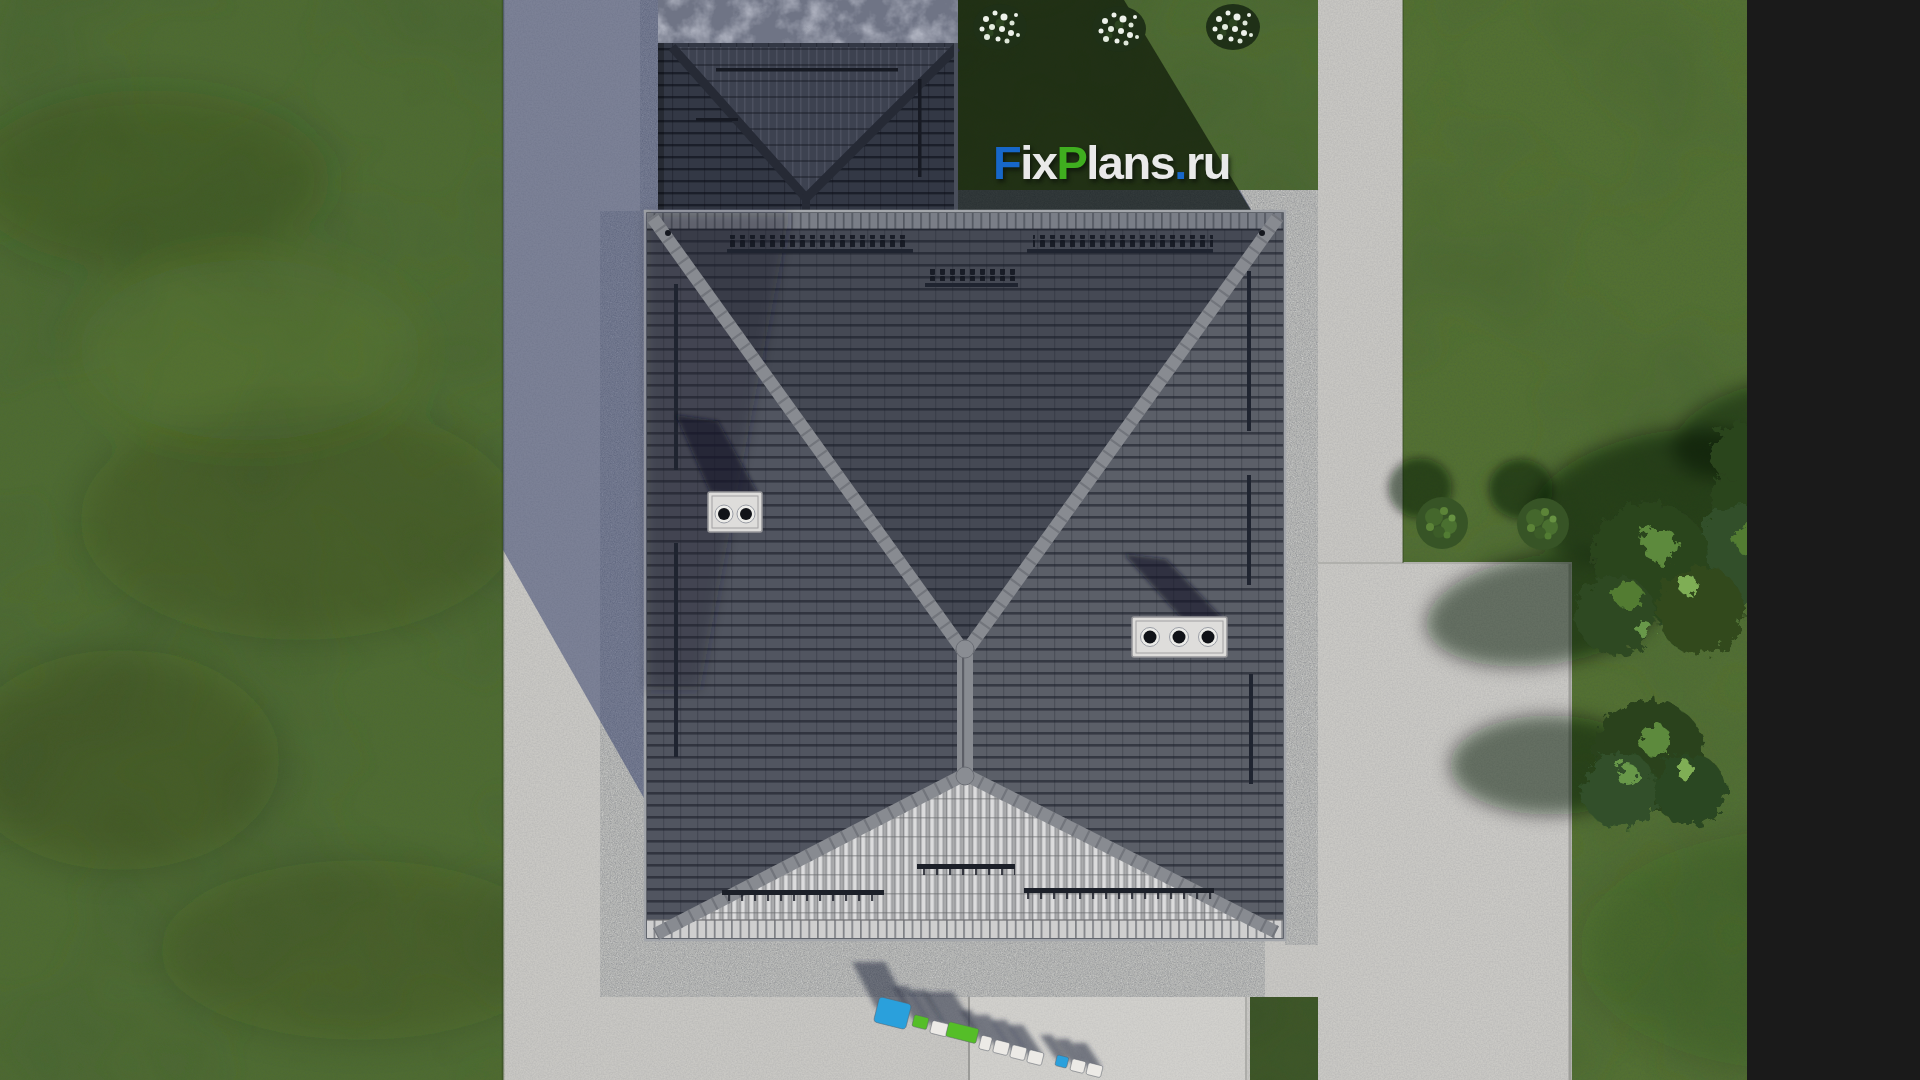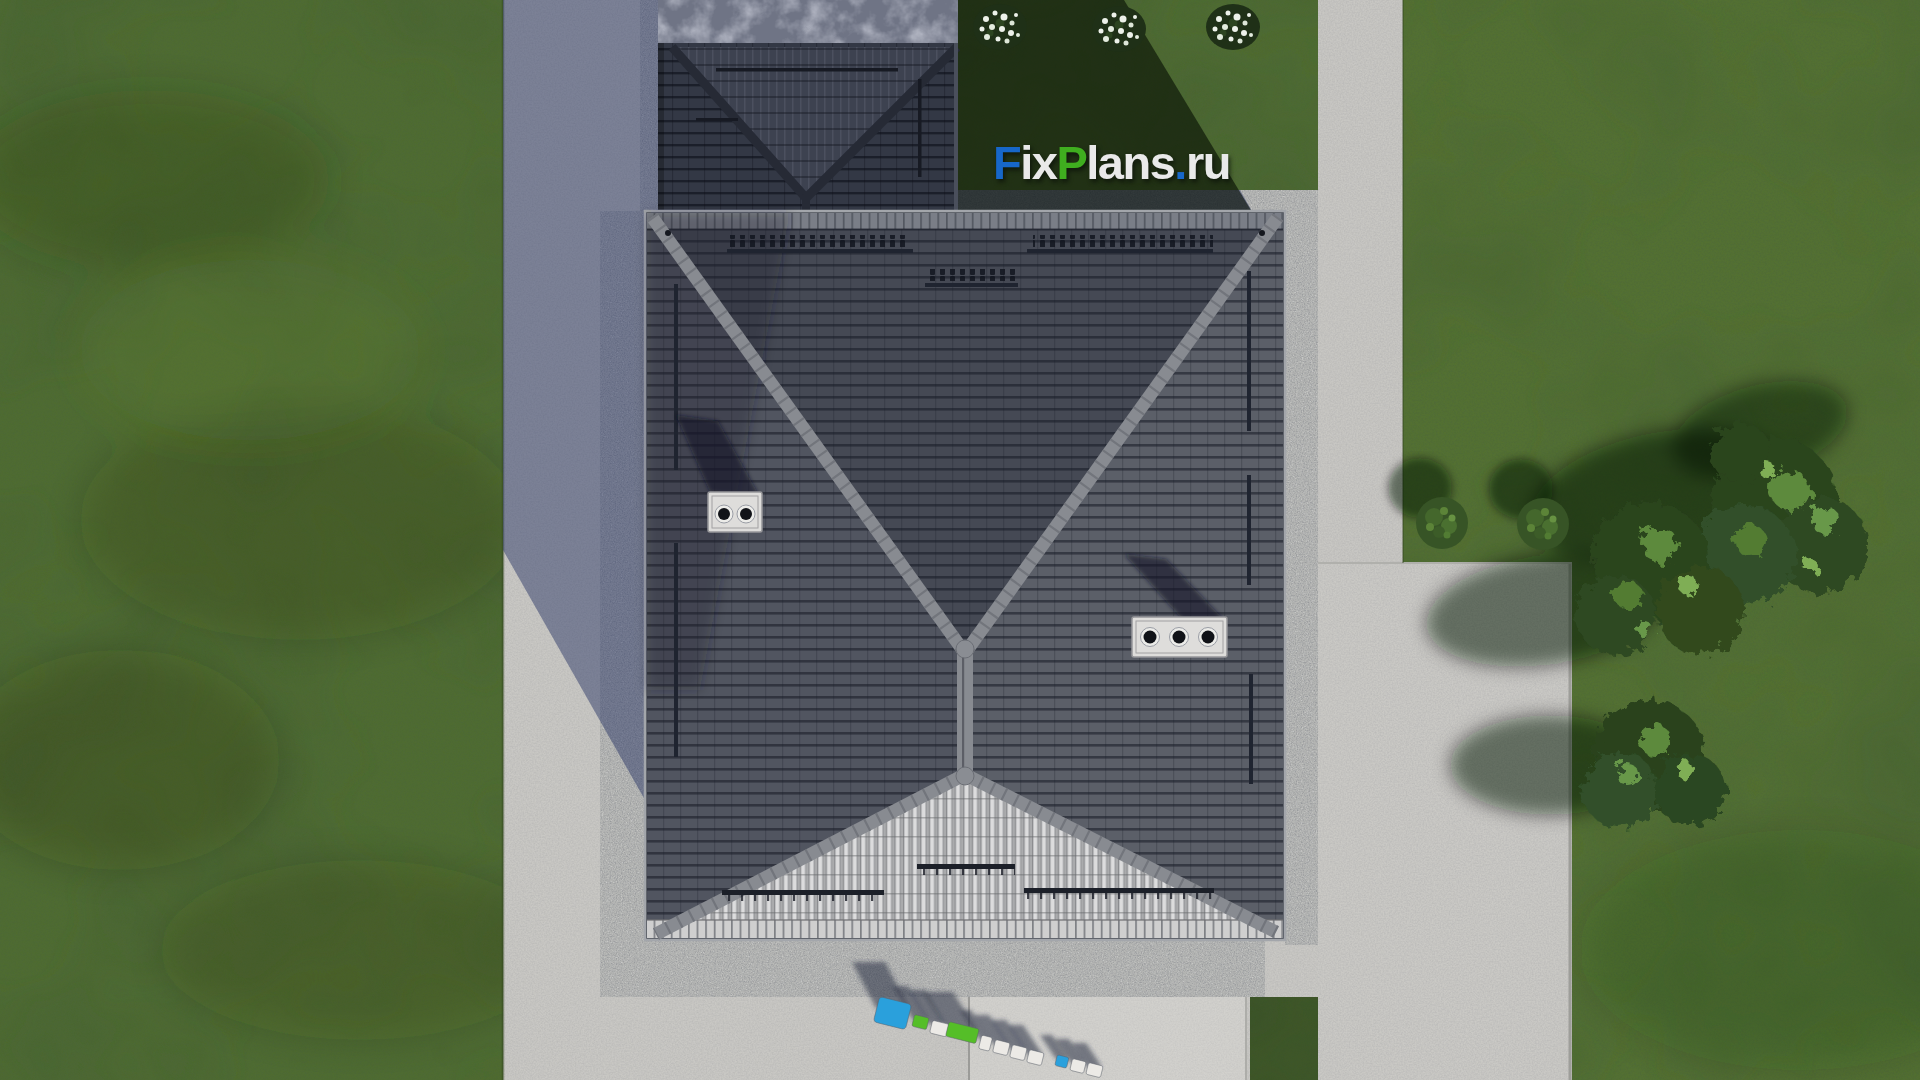--- a/index.html
+++ b/index.html
@@ -1,16 +1,16 @@
 <!DOCTYPE html>
 <html><head>
 <meta charset="utf-8">
 <style>
   html,body{margin:0;padding:0;background:#1a1a1a;}
-  #stage{position:relative;width:1920px;height:1080px;overflow:hidden;
+  #stage{position:relative;width:1747px;height:1080px;overflow:hidden;
          font-family:"Liberation Sans",sans-serif;background:#4e6b31;}
   #stage svg{position:absolute;left:0;top:0;}
   #logo{position:absolute;left:993px;top:139px;font-size:47px;font-weight:bold;
         letter-spacing:-1.5px;line-height:1;white-space:nowrap;
         text-shadow:2px 3px 4px rgba(8,12,8,0.65);
         font-family:"Liberation Sans",sans-serif;}
   #logo span{display:inline;}
 </style>
 </head>
 <body>

